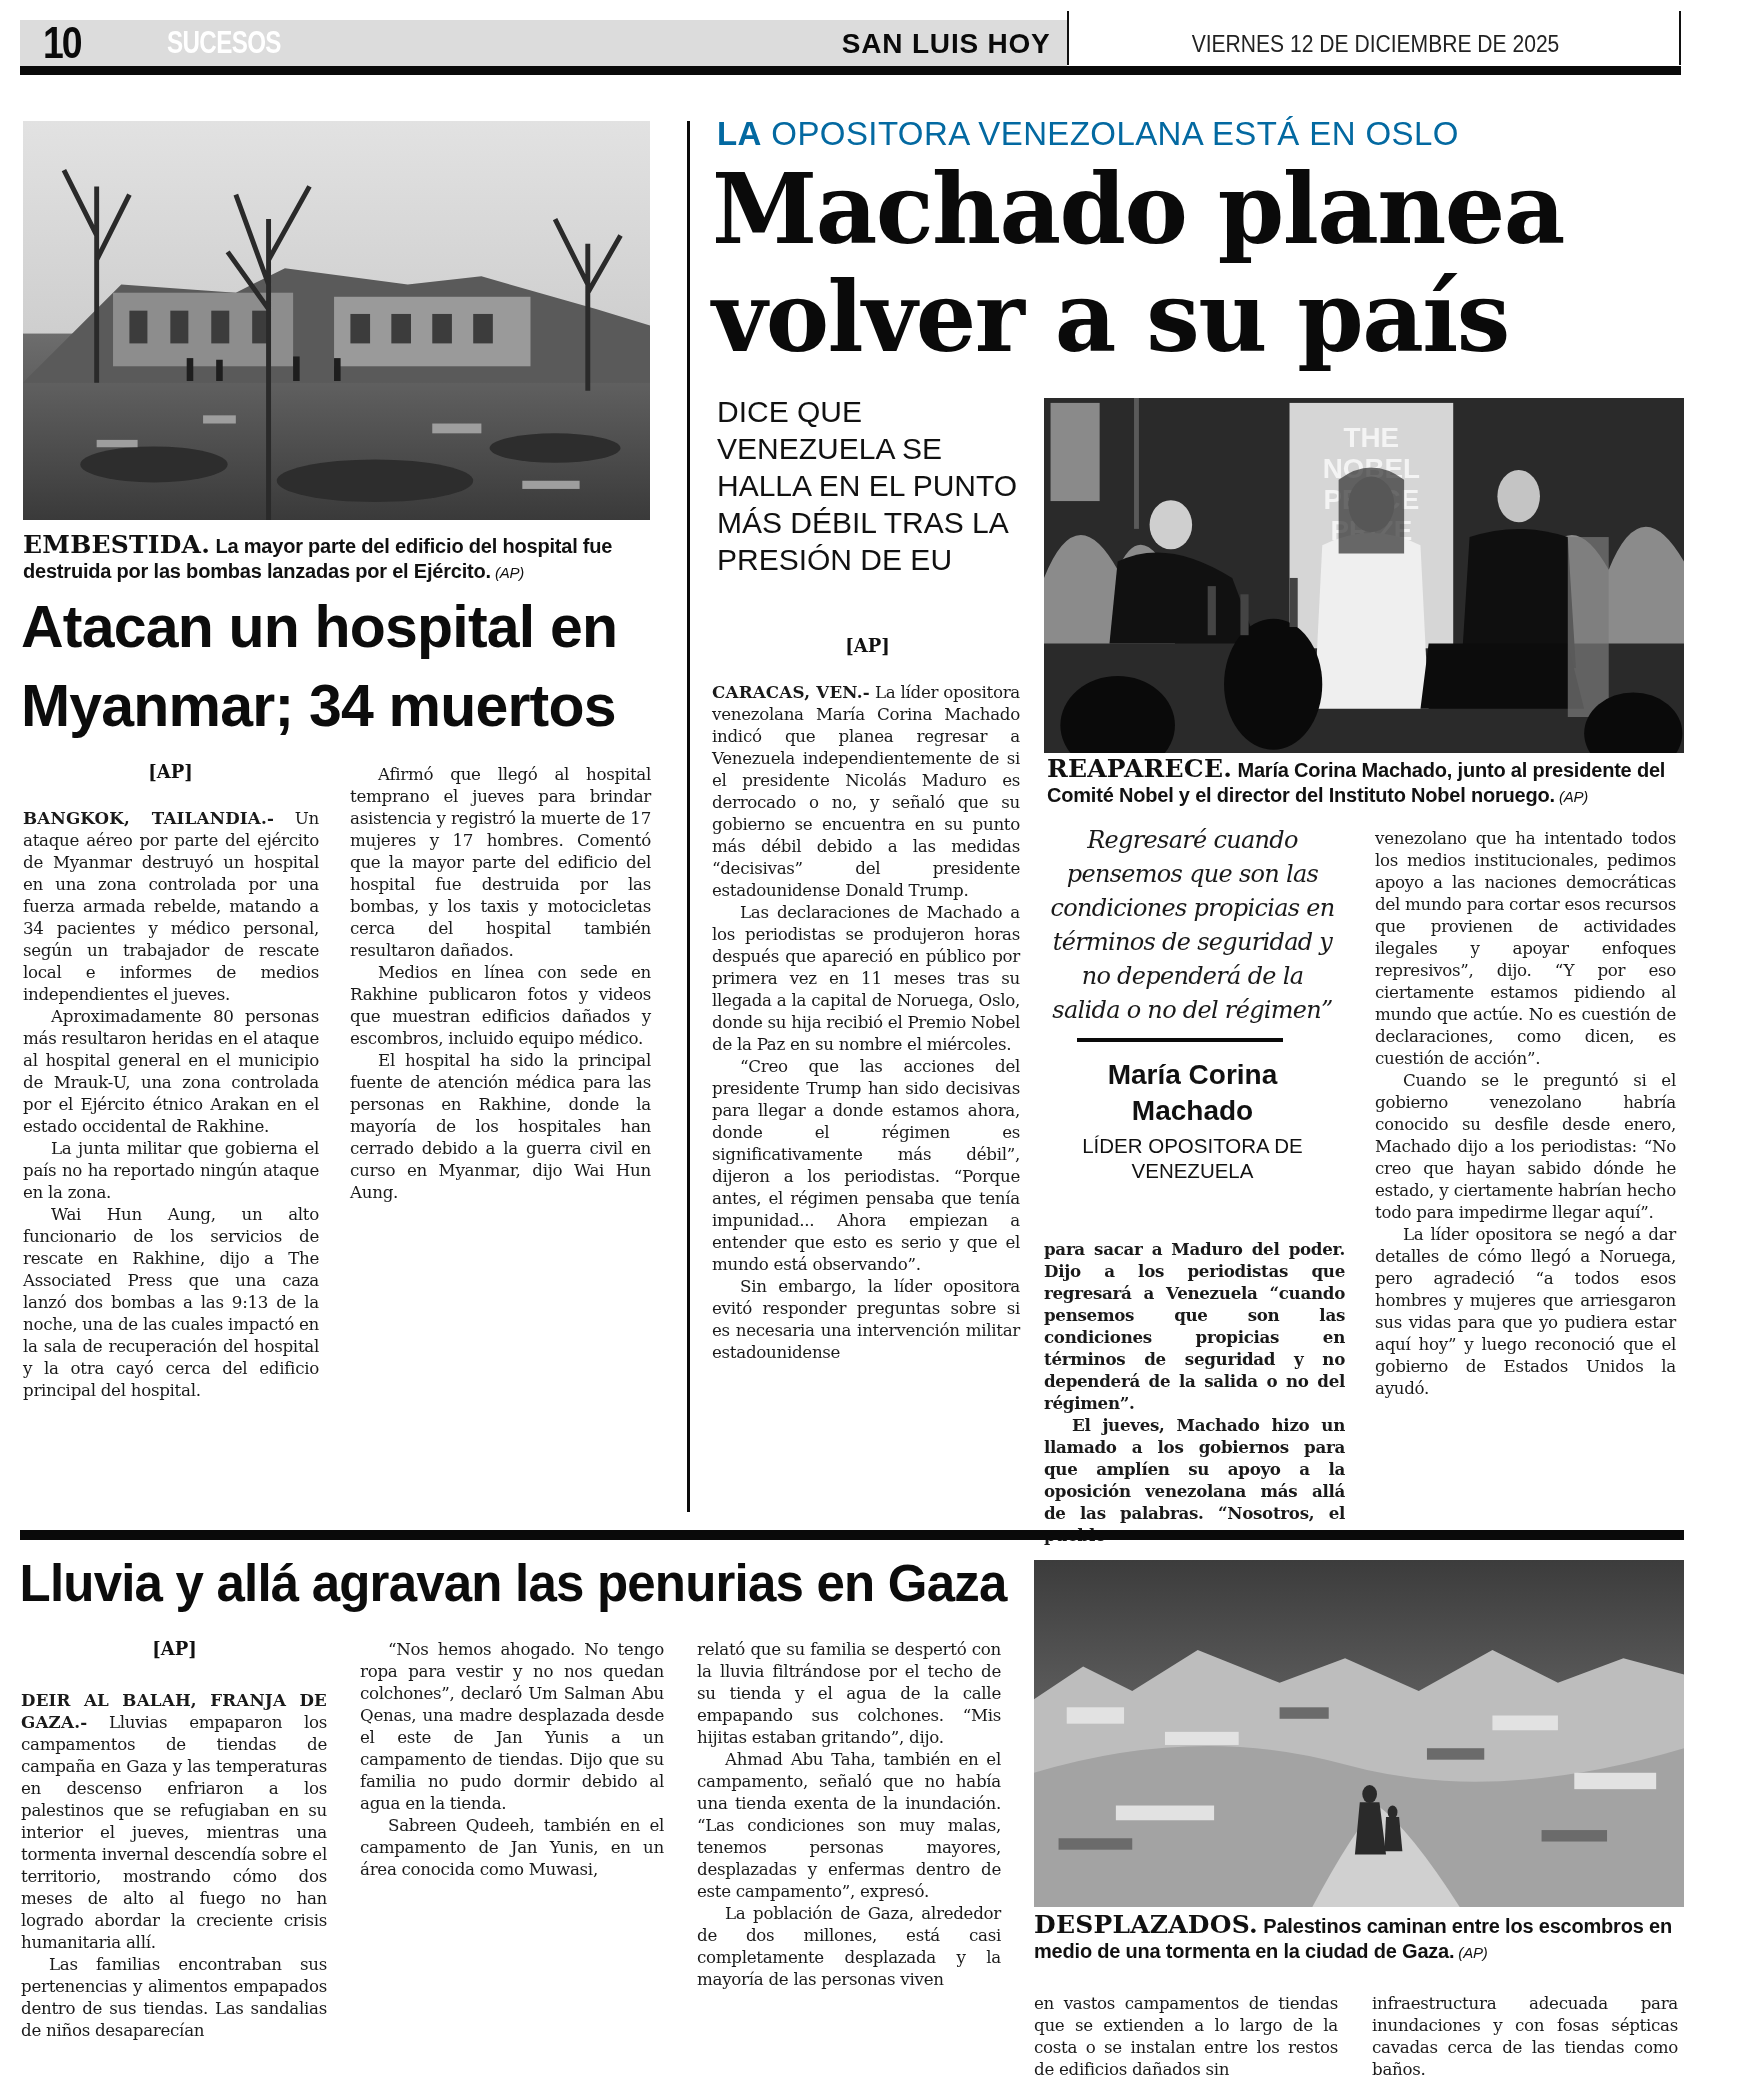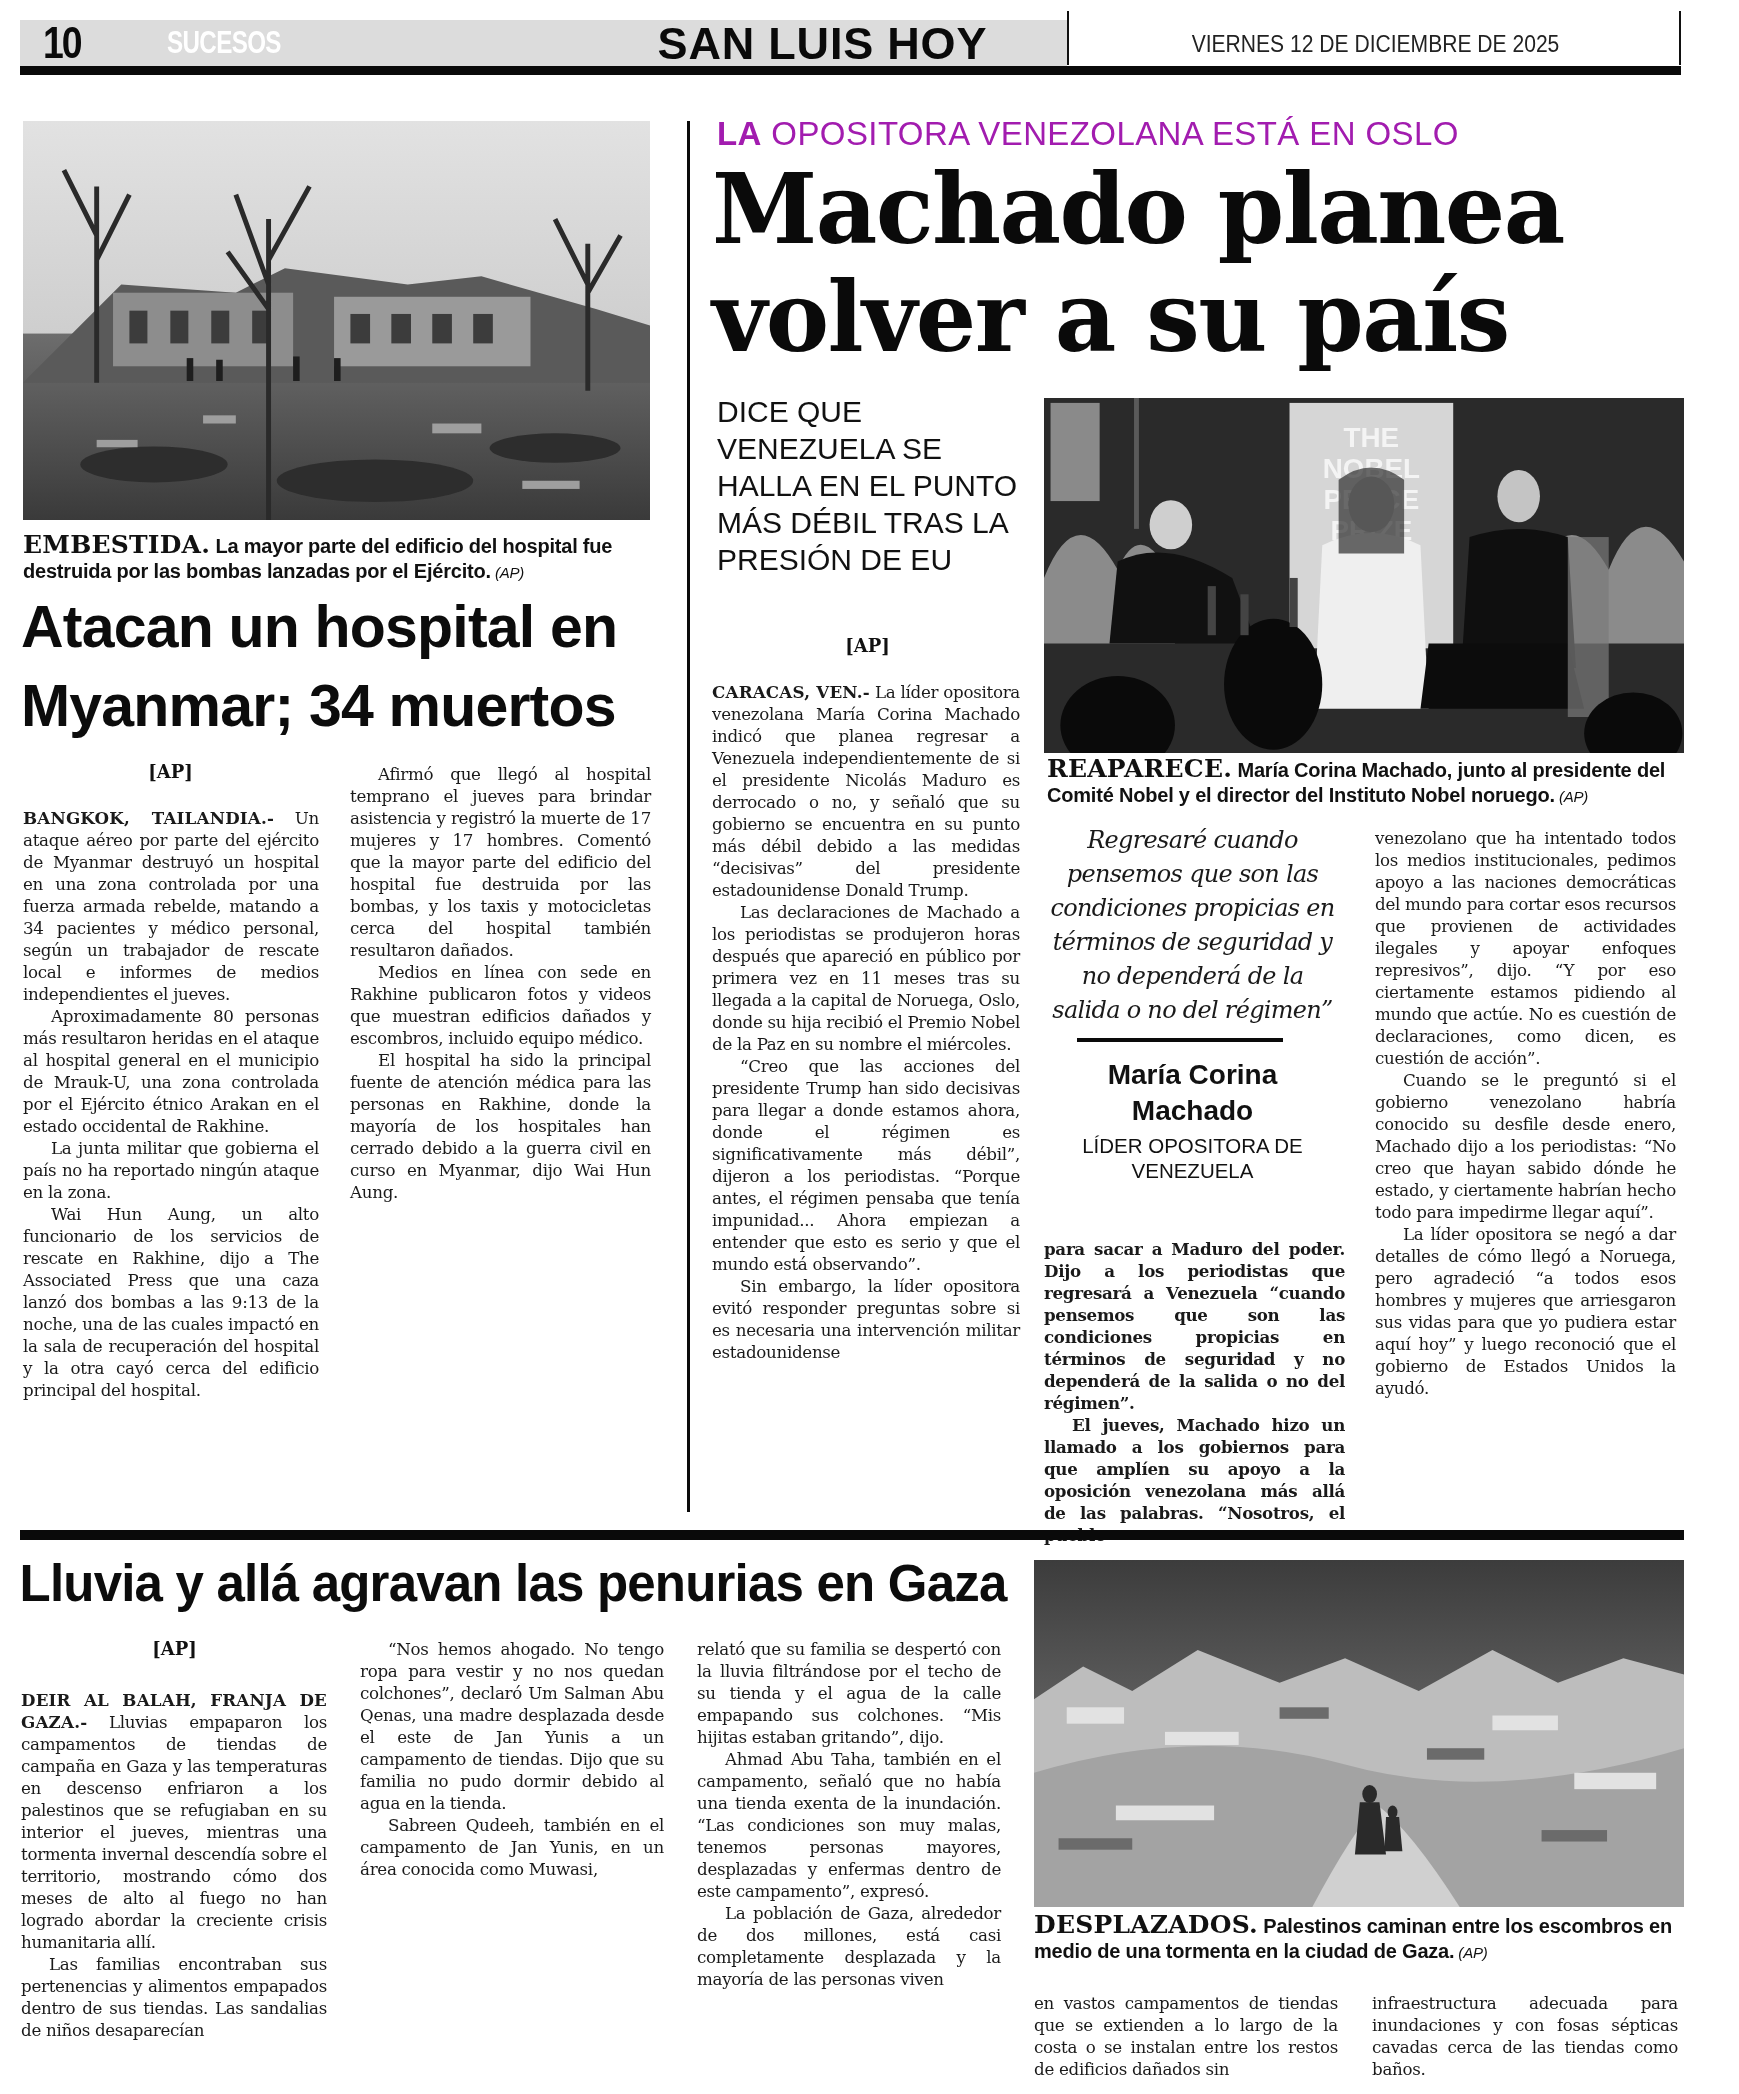--- a/index.html
+++ b/index.html
@@ -6,39 +6,39 @@
   html, body { width: 1740px; height: 2095px; background: #ffffff; overflow: hidden; }
   body { position: relative; color: #141414; font-family: "DejaVu Serif", serif; }
 
   
   .masthead { position: absolute; left: 19.6px; top: 19.6px; width: 1661px; height: 56px; }
   .mast-gray { position: absolute; left: 0; top: 0; width: 1047px; height: 46px; background: #dcdcdc; }
   .mast-white { position: absolute; left: 1047px; top: -8.2px; width: 614px; height: 54px; background: #fff; border-left: 2.5px solid #111; border-right: 2.5px solid #111; }
   .mast-bar { position: absolute; left: 0; top: 46px; width: 1661px; height: 9.8px; background: #0a0a0a; }
   .page-num { position: absolute; left: 23px; top: 0; height: 46px; line-height: 46px; font-family: "Liberation Sans", sans-serif; font-weight: 700; font-size: 44px; color: #0a0a0a; letter-spacing: -2.5px; transform: scaleX(0.85); transform-origin: left; }
   .section-name { position: absolute; left: 147px; top: 0; height: 46px; line-height: 46px; font-family: "Liberation Sans", sans-serif; font-weight: 700; font-size: 31px; color: #ffffff; transform: scaleX(0.78); transform-origin: left; letter-spacing: -0.8px; }
-  .paper-name { position: absolute; left: 638px; top: 0; width: 393px; text-align: left; height: 46px; line-height: 47px; font-family: "Liberation Sans", sans-serif; font-weight: 700; font-size: 45px; color: #0a0a0a; letter-spacing: 0.8px; }
+  .paper-name { position: absolute; left: 638px; top: 0; width: 393px; text-align: right; height: 46px; line-height: 47px; font-family: "Liberation Sans", sans-serif; font-weight: 700; font-size: 28px; color: #0a0a0a; letter-spacing: 0.8px; }
   .pub-date { position: absolute; left: 1051px; top: 0; width: 609px; height: 46px; line-height: 47px; text-align: center; font-family: "Liberation Sans", sans-serif; font-size: 24.5px; color: #222; transform: scaleX(0.86); }
 
   
   .photo { position: absolute; background: #777; overflow: hidden; }
   .photo svg { width: 100%; height: 100%; display: block; }
   .caption { position: absolute; font-family: "Liberation Sans", sans-serif; font-size: 20px; line-height: 25px; color: #111; font-weight: 700; letter-spacing: -0.2px; }
   .caption .kicker { font-family: "DejaVu Serif", serif; font-weight: 900; font-size: 25px; letter-spacing: 0.2px; }
   .caption .credit { font-weight: 400; font-size: 15px; font-style: italic; }
   .headline-sans { position: absolute; font-family: "Liberation Sans", sans-serif; font-weight: 700; color: #0c0c0c; letter-spacing: -0.8px; }
   .body-col { position: absolute; font-family: "DejaVu Serif", serif; font-size: 16.7px; line-height: 22px; color: #1a1a1a; text-align: justify; hyphens: manual; letter-spacing: -0.3px; }
   .body-col p { text-indent: 28px; }
   .body-col p.first { text-indent: 0; }
   .dateline { font-weight: 700; letter-spacing: 0.2px; }
   .byline { position: absolute; font-family: "DejaVu Serif", serif; font-weight: 700; font-size: 18px; text-align: center; color: #111; }
   .rule { position: absolute; background: #0a0a0a; }
 
   
-  .over-head { position: absolute; left: 717px; top: 115px; font-family: "Liberation Sans", sans-serif; font-size: 33px; color: #a21caf; letter-spacing: 0.4px; }
+  .over-head { position: absolute; left: 717px; top: 115px; font-family: "Liberation Sans", sans-serif; font-size: 33px; color: #0369a1; letter-spacing: 0.4px; }
   .over-head b { font-weight: 900; }
   .big-head { position: absolute; left: 712px; top: 155px; width: 1015px; font-family: "DejaVu Serif", serif; font-weight: 900; font-size: 97px; line-height: 108px; color: #0a0a0a; letter-spacing: -1.6px; transform: scaleX(0.98); transform-origin: left; }
   .deck { position: absolute; left: 717px; top: 393px; width: 311px; font-family: "Liberation Sans", sans-serif; font-size: 30px; line-height: 37px; color: #111; }
   .pull-quote { position: absolute; left: 1047px; top: 823px; width: 291px; text-align: center; font-family: "DejaVu Serif", serif; font-style: italic; font-size: 24px; line-height: 34px; color: #1a1a1a; letter-spacing: -0.7px; }
   .quote-name { position: absolute; left: 1047px; top: 1057px; width: 291px; text-align: center; font-family: "Liberation Sans", sans-serif; font-weight: 700; font-size: 28px; line-height: 36px; color: #111; }
   .quote-role { position: absolute; left: 1047px; top: 1134px; width: 291px; text-align: center; font-family: "Liberation Sans", sans-serif; font-size: 20.5px; line-height: 24.5px; color: #111; }
 </style>
 </head>
 <body>
 

